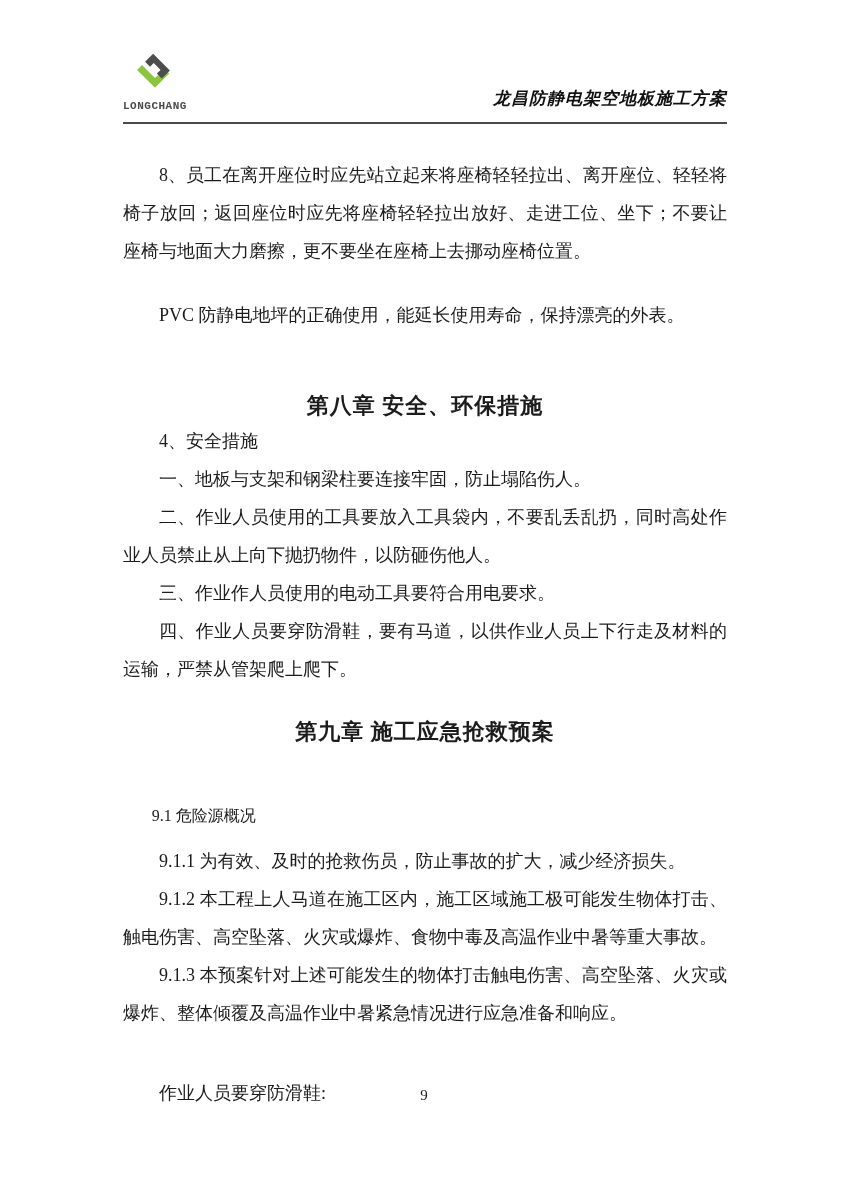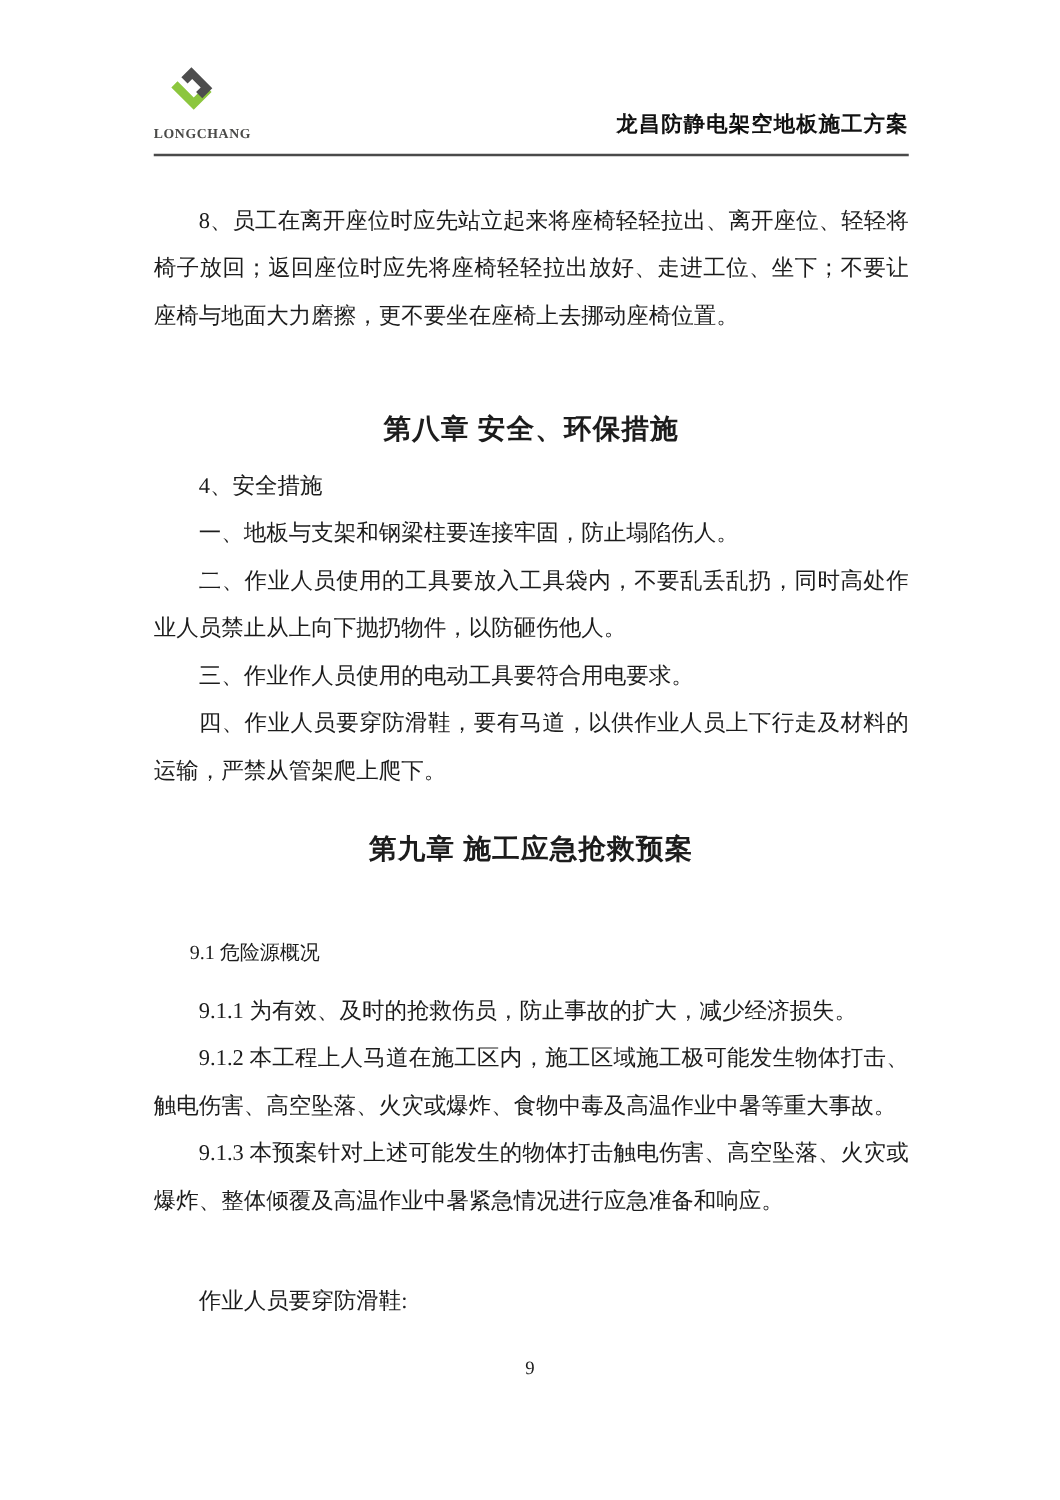--- a/index.html
+++ b/index.html
@@ -15,41 +15,41 @@
   
   .header{
     padding-top:52px;
     display:flex;justify-content:space-between;align-items:flex-end;
     border-bottom:2px solid #4a4a4a;
     padding-bottom:10px;
   }
   .logo-block{display:flex;flex-direction:column;align-items:flex-start;width:90px;}
   .logo-mark{margin-left:10px;}
   .logo-text{
-    font-family:Liberation Serif, serif;
+    font-family:Liberation Mono, monospace;
     font-size:11px;font-weight:bold;color:#4a4a48;letter-spacing:0.5px;
     margin-top:2px;
     text-align:right;
   }
   .doc-title{
-    font-size:17px;font-weight:bold;
+    font-size:17px;font-weight:bold;font-style:italic;
     letter-spacing:1px;color:#111;padding-bottom:2px;
   }
   
   .body-text p{
     margin:0;font-size:18px;line-height:38px;text-align:justify;
     text-indent:2em;
   }
   .para-first{margin-top:32px !important;font-family:Liberation Serif, serif;}
   .para-pvc{margin-top:26px !important;}
   .chapter-title{
     font-size:22px;font-weight:bold;text-align:center;
     margin:0;line-height:32px;letter-spacing:1px;
   }
-  .chapter8-title{margin-top:56px;margin-bottom:10px;}
+  .chapter8-title{margin-top:56px;margin-bottom:0;}
   .chapter9-title{margin-top:28px;margin-bottom:0;}
   .section-title{
     font-size:16px;font-weight:normal;margin:54px 0 12px 0;
     padding-left:1.8em;line-height:28px;
   }
   .closing{margin-top:42px !important;}
   
   .footer{
     position:absolute;left:0;right:0;bottom:96px;
     text-align:center;font-size:15px;color:#1c1c1c;
@@ -72,20 +72,21 @@
       </div>
       <div class="logo-text">LONGCHANG</div>
     </div>
     <div class="doc-title">龙昌防静电架空地板施工方案</div>
   </div>
 
   <div class="body-text">
 
     <p class="para-first">8、员工在离开座位时应先站立起来将座椅轻轻拉出、离开座位、轻轻将椅子放回；返回座位时应先将座椅轻轻拉出放好、走进工位、坐下；不要让座椅与地面大力磨擦，更不要坐在座椅上去挪动座椅位置。</p>
 
+    <p class="para-pvc">PVC 防静电地坪的正确使用，能延长使用寿命，保持漂亮的外表。</p>
 
     <h1 class="chapter-title chapter8-title">第八章 安全、环保措施</h1>
 
     <p>4、安全措施</p>
     <p>一、地板与支架和钢梁柱要连接牢固，防止塌陷伤人。</p>
     <p>二、作业人员使用的工具要放入工具袋内，不要乱丢乱扔，同时高处作业人员禁止从上向下抛扔物件，以防砸伤他人。</p>
     <p>三、作业作人员使用的电动工具要符合用电要求。</p>
     <p>四、作业人员要穿防滑鞋，要有马道，以供作业人员上下行走及材料的运输，严禁从管架爬上爬下。</p>
 
     <h1 class="chapter-title chapter9-title">第九章 施工应急抢救预案</h1>

